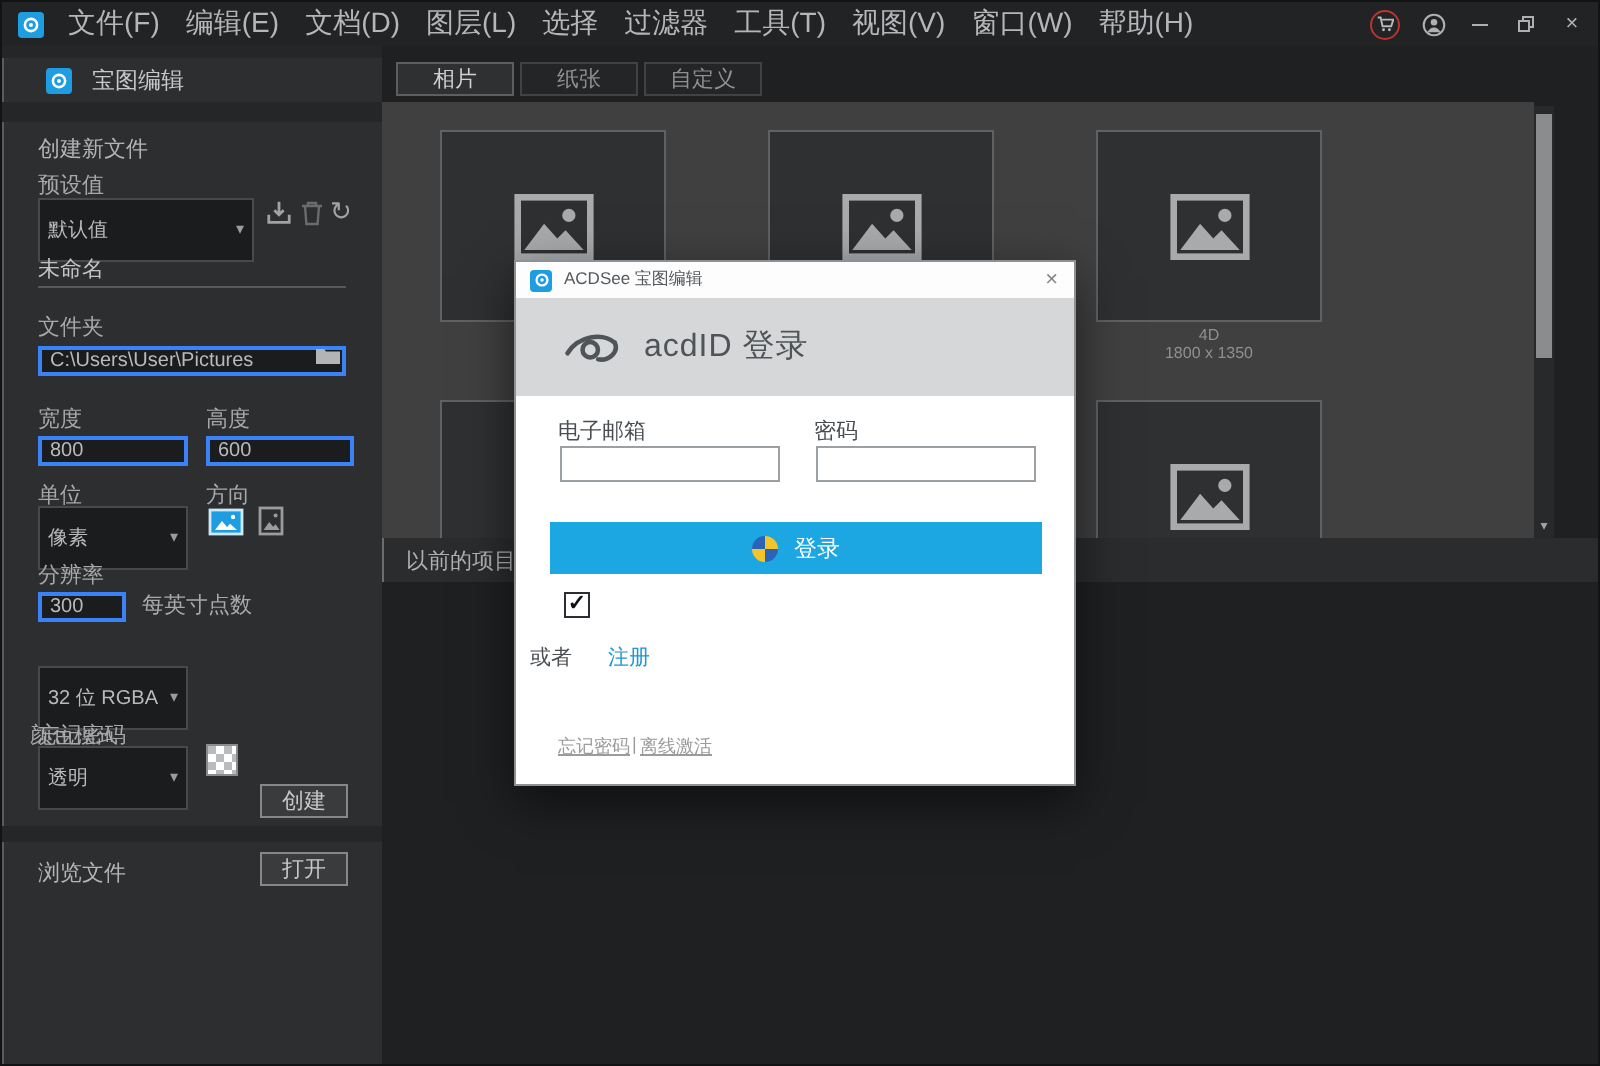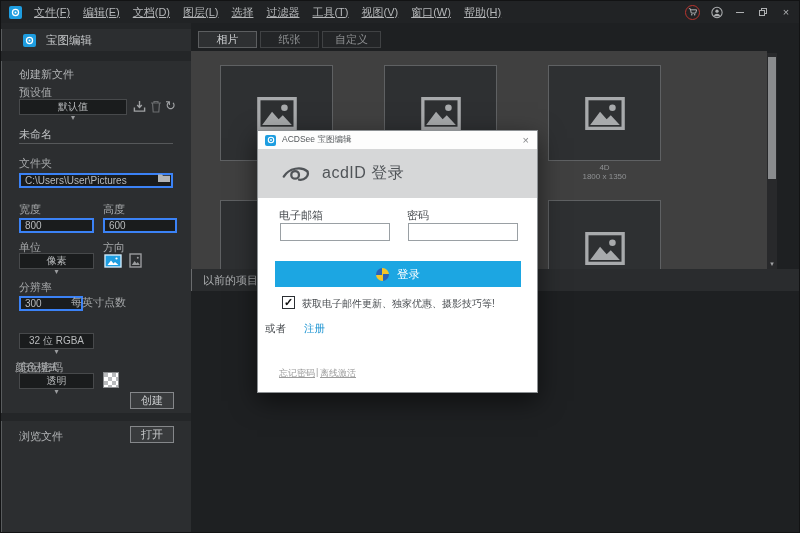--- a/index.html
+++ b/index.html
@@ -5,40 +5,40 @@
   * { margin:0; padding:0; box-sizing:border-box; }
   html,body { background:#111; }
   .screen{
     position:relative; width:800px; height:533px; overflow:hidden;
     background:#1e2022; font-family:"Liberation Sans",sans-serif;
     border:1px solid #121314;
   }
   
   .titlebar{position:absolute;left:0;top:0;width:800px;height:22px;background:#212325;display:flex;align-items:center;}
   .app-icon{width:13px;height:13px;background:#1e9de0;border-radius:2px;margin:0 12px 0 8px;display:flex;align-items:center;justify-content:center;flex:0 0 auto;}
-  .menu-item{font-size:11px;color:#b4b6b8;margin-right:13px;white-space:nowrap;cursor:default;text-decoration:underline;}
+  .menu-item{font-size:14px;color:#b4b6b8;margin-right:13px;white-space:nowrap;cursor:default;}
   .win-right{margin-left:auto;display:flex;align-items:center;gap:11px;padding-right:9px;}
   .cart-badge{width:15px;height:15px;border:1.5px solid #b9352f;border-radius:50%;display:flex;align-items:center;justify-content:center;}
   .winbtn{color:#aeb0b2;font-size:11px;line-height:11px;display:flex;align-items:center;justify-content:center;width:12px;height:12px;}
   .min-bar{width:8px;height:1px;background:#aeb0b2;}
   .restore-box{position:relative;width:8px;height:8px;}
   .restore-box .b1{position:absolute;right:0;top:0;width:6px;height:6px;border:1px solid #aeb0b2;}
   .restore-box .b2{position:absolute;left:0;bottom:0;width:6px;height:6px;border:1px solid #aeb0b2;background:#212325;}
   
   .sidebar{position:absolute;left:0;top:22px;width:190px;height:511px;background:#242628;}
   .panel{position:absolute;left:0;width:190px;background:#2c2e30;border-left:1px solid #595c5e;}
   .panel-a{top:6px;height:22px;display:flex;align-items:center;padding-left:21px;}
   .panel-a .ttl{font-size:11.5px;color:#c6c8ca;margin-left:10px;}
   .panel-b{top:38px;height:352px;}
   .panel-c{top:398px;height:113px;}
   .s-abs{position:absolute;}
   .lbl{font-size:11px;color:#a6a8aa;white-space:nowrap;}
   .sec-ttl{font-size:11px;color:#b2b4b6;}
   .inp{background:#1a1c1d;border:2px solid #3b82f6;color:#b8babc;font-size:10px;height:15px;padding:0 4px;font-family:"Liberation Sans",sans-serif;width:100%;}
-  .dd{background:#1a1c1d;border:1px solid #47494b;color:#b8babc;font-size:10px;height:16px;display:flex;align-items:center;justify-content:space-between;padding:0 4px;flex-direction:column;}
+  .dd{background:#1a1c1d;border:1px solid #47494b;color:#b8babc;font-size:10px;height:32px;display:flex;align-items:center;justify-content:space-between;padding:0 4px;}
   .caret{font-size:8px;color:#9a9c9e;line-height:8px;}
   .tool-ic{width:15px;height:15px;display:flex;align-items:center;justify-content:center;}
   .name-line{border-bottom:1px solid #56585a;}
   .fld{position:relative;}
   .fld .folder-btn{position:absolute;right:2px;top:2px;width:14px;height:11px;display:flex;align-items:center;justify-content:center;}
   .gbtn{background:#393b3d;border:1px solid #85878a;color:#c6c8ca;font-size:11px;display:flex;align-items:center;justify-content:center;}
   .orient{width:19px;height:15px;display:flex;align-items:center;justify-content:center;}
   .swatch{width:16px;height:16px;border:1px solid #8a8c8e;background:repeating-conic-gradient(#ffffff 0% 25%, #b9bbbd 0% 50%) 0 0/8px 8px;}
   
   .tabs{position:absolute;left:197px;top:30px;display:flex;gap:3px;}
@@ -188,21 +188,21 @@
     </div>
     <div class="s-abs orient" style="left:125px;top:230px;">
       <svg width="13" height="15" viewBox="0 0 13 15">
           <rect x="1" y="1" width="11" height="13" fill="none" stroke="#9a9c9e" stroke-width="1.4"></rect>
           <path d="M2.8 12 5.6 8l2 2.4 1.2-1.3 2 2.9z" fill="#9a9c9e"></path>
           <circle cx="8.8" cy="4.8" r="1" fill="#9a9c9e"></circle>
         </svg>
     </div>
 
     <span class="s-abs lbl" style="left:18px;top:257px;">分辨率</span>
-    <div class="s-abs" style="left:18px;top:270px;width:64px;"><input class="inp" readonly="" value="300" style=""></div>
+    <div class="s-abs" style="left:18px;top:270px;width:44px;"><input class="inp" readonly="" value="300" style=""></div>
     <span class="s-abs lbl" style="left:70px;top:272px;">每英寸点数</span>
 
     <span class="s-abs lbl" style="left:14px;top:297px;margin-top:40px;">颜色模式</span>
     <div class="s-abs dd" style="left:18px;top:310px;width:75px;">
       <span>32 位 RGBA</span>
       <span class="caret">▾</span>
     </div>
 
     <span class="s-abs lbl" style="left:18px;top:337px;">忘记密码</span>
     <div class="s-abs dd" style="left:18px;top:350px;width:75px;">
@@ -309,21 +309,20 @@
     <span class="d-abs dlbl" style="left:149px;top:77px;">密码</span>
     <input class="d-abs dinp" style="left: 22px; top: 92px;">
     <input class="d-abs dinp" type="password" style="left: 150px; top: 92px;">
 
     <div class="d-abs login-btn">
       <div class="pinwheel"></div>
       <span>登录</span>
     </div>
 
     <div class="d-abs cbx" style="left:24px;top:165px;">✓</div>
-    <span class="d-abs" style="left:44px;top:166px;font-size:10px;color:#4a4e52;">获取电子邮件更新、独家优惠、摄影技巧等!</span>
 
     <span class="d-abs" style="left:7px;top:191px;font-size:10.5px;color:#4a4e52;">或者</span>
     <span class="d-abs blue-link" style="left:46px;top:191px;">注册</span>
 
     <span class="d-abs small-gray-link" style="left:21px;top:236px;">忘记密码</span>
     <span class="d-abs" style="left:58px;top:236px;font-size:9px;color:#9b9b9b;">|</span>
     <span class="d-abs small-gray-link" style="left:62px;top:236px;">离线激活</span>
   </div>
 
 </div>

